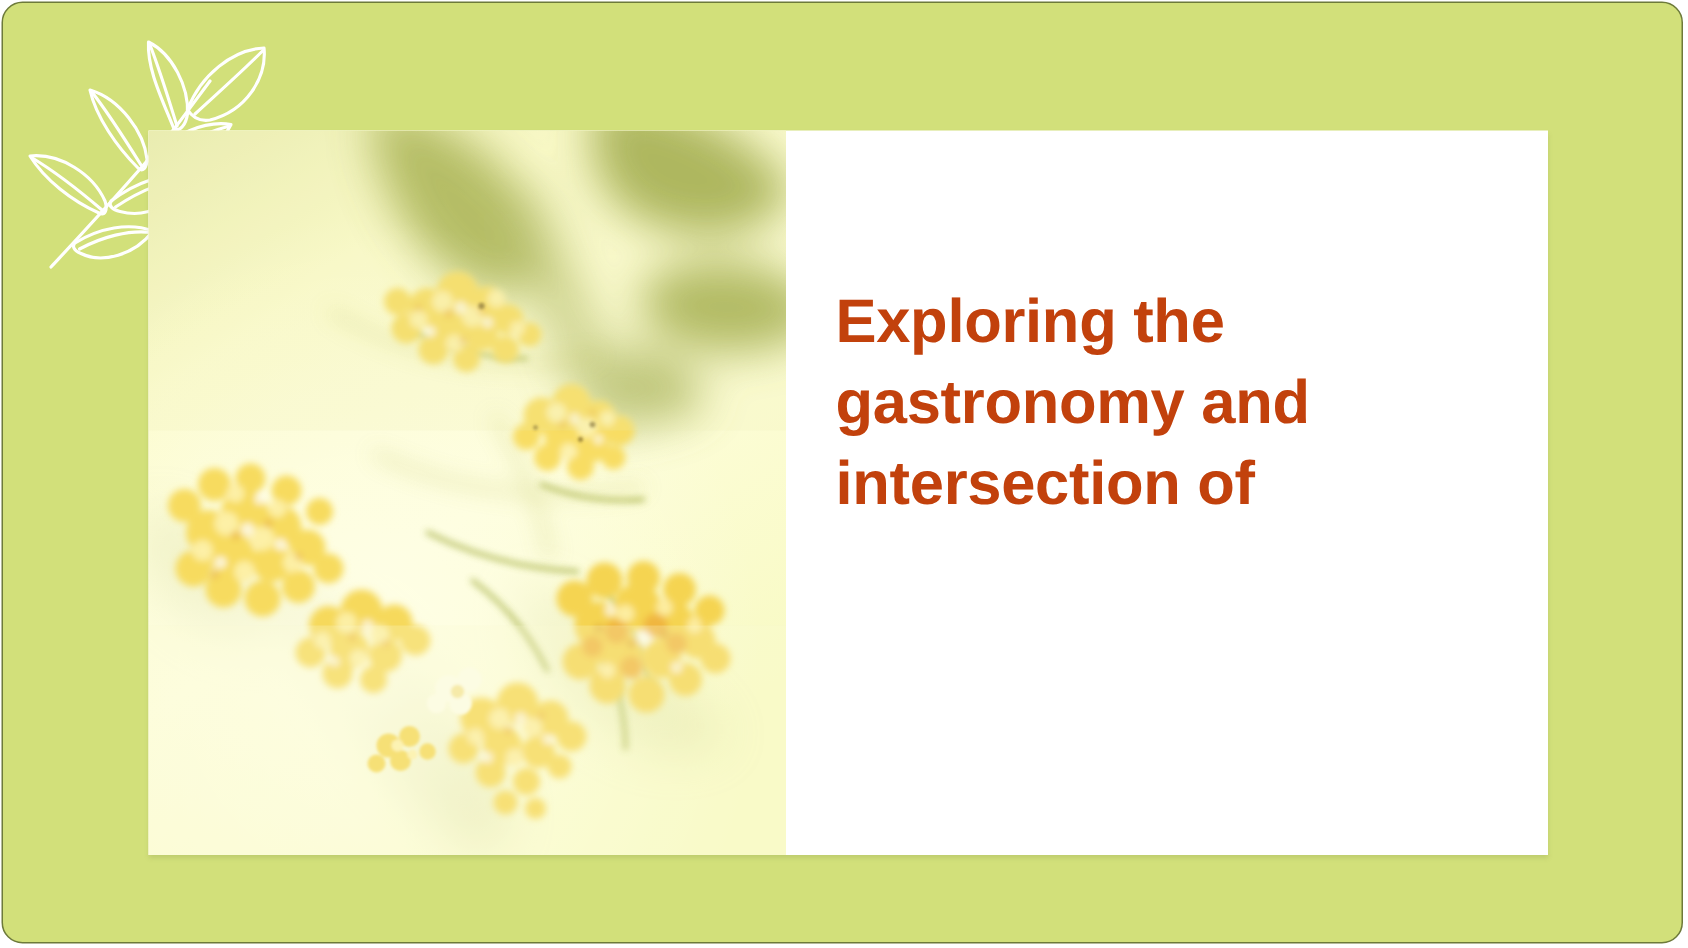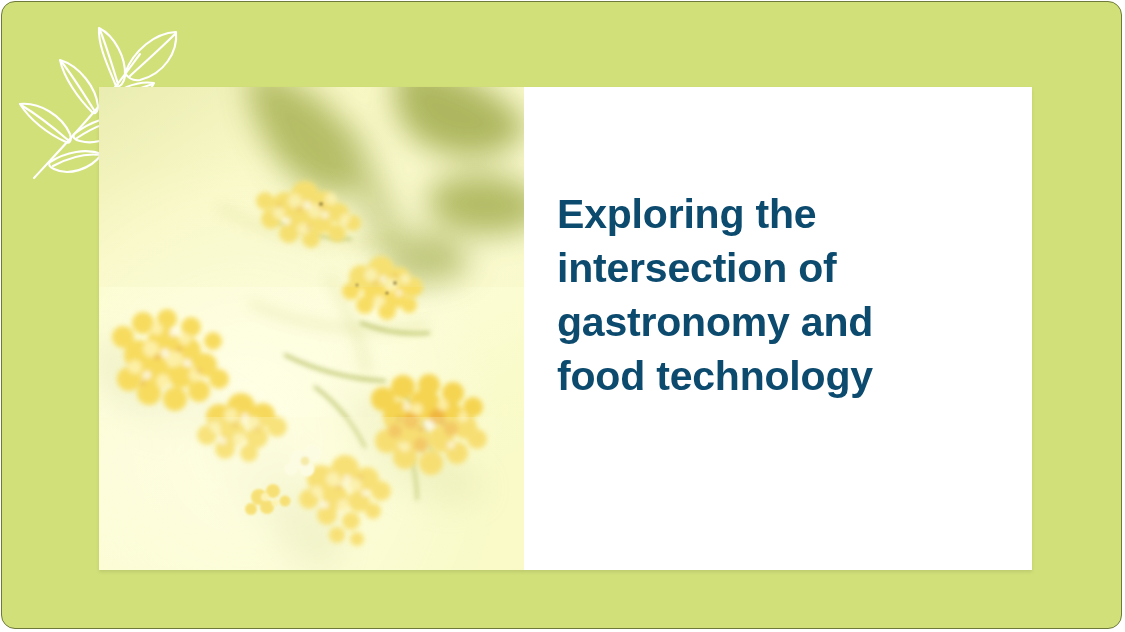--- a/index.html
+++ b/index.html
@@ -66,21 +66,21 @@
   #title-block {
     position: absolute;
     left: 458px;
     top: 100px;
     width: 400px;
   }
   .title-line {
     font-size: 41px;
     line-height: 54px;
     font-weight: bold;
-    color: #0c4a6e;
+    color: #c2410c;
     letter-spacing: -0.2px;
     white-space: nowrap;
   }
 </style>
 </head>
 <body>
 
 <div id="slide">
 
   <div id="leaf-deco">
@@ -417,19 +417,18 @@
           <circle cx="258" cy="198" r="1.5"></circle>
         </g>
 
         <rect x="0" y="0" width="425" height="200" fill="#eef0b4" opacity="0.18"></rect>
         <rect x="0" y="330" width="425" height="153" fill="#fbfbd4" opacity="0.26"></rect>
       </svg>
     </div>
 
     <div id="title-block">
       <div class="title-line">Exploring the</div>
+      <div class="title-line">gastronomy and</div>
       <div class="title-line">intersection of</div>
-      <div class="title-line">gastronomy and</div>
-      <div class="title-line">food technology</div>
     </div>
 
   </div>
 </div>
 
 </body></html>

